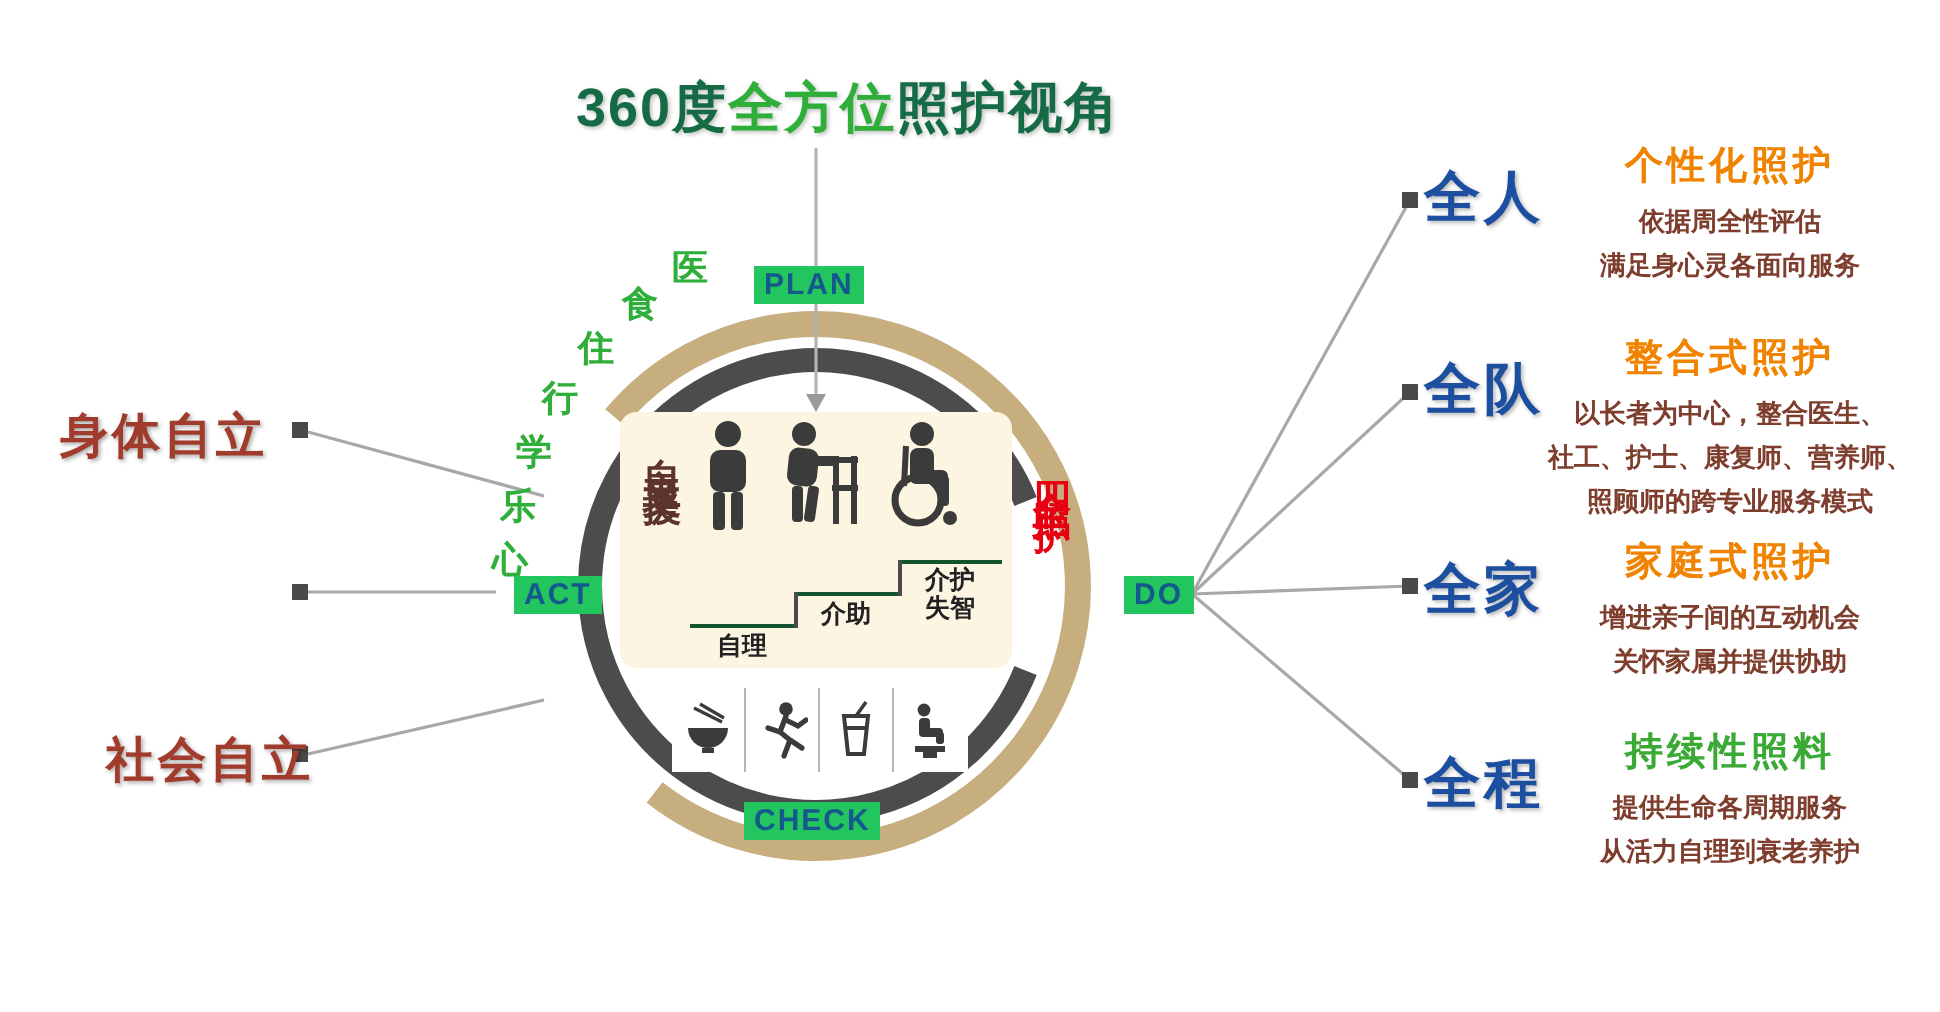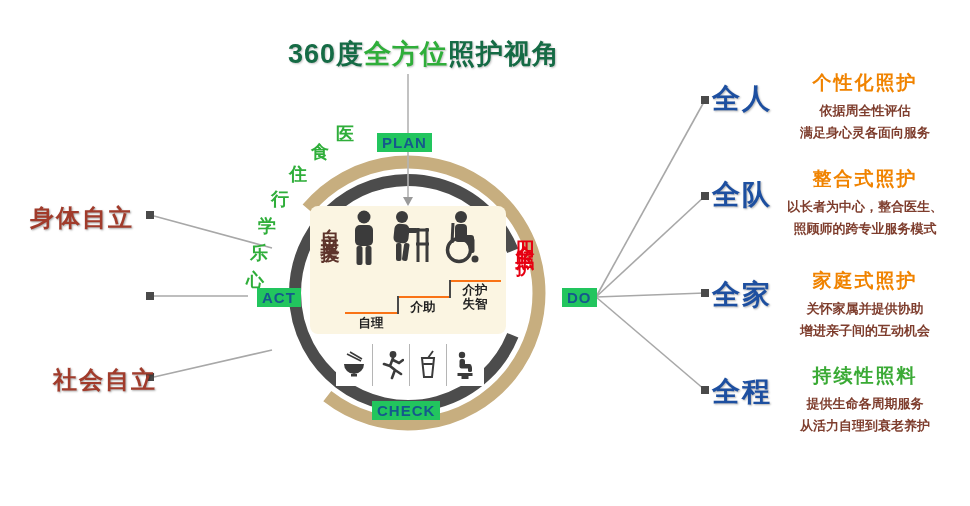--- a/index.html
+++ b/index.html
@@ -36,21 +36,21 @@
     position:absolute; left:310px; top:206px; width:196px; height:128px;
     background:#fbf5e2; border-radius:8px; z-index:2; display:flex;
   }
   .vt {
     writing-mode:vertical-rl; font-size:19px; font-weight:bold;
     letter-spacing:5px; margin:8px 2px 0 7px; color:#5d342b;
   }
   .box-main { position:relative; flex:1; }
   .persons { position:absolute; top:4px; left:2px; display:flex; align-items:flex-start; gap:8px; }
   .stairs { position:absolute; left:0; bottom:2px; width:158px; height:52px; }
-  .step { position:absolute; border-top:2px solid #f97316; font-size:12.5px; font-weight:bold; color:#222; text-align:center; padding-top:1px; }
+  .step { position:absolute; border-top:2px solid #14532d; font-size:12.5px; font-weight:bold; color:#222; text-align:center; padding-top:1px; }
   .step.s1 { left:0;    top:32px; width:52px; }
   .step.s2 { left:52px; top:16px; width:52px; }
   .step.s3 { left:104px;top:0;    width:52px; }
   .step.s3 span { display:block; width:32px; margin:0 auto; line-height:14px; }
   .riser { position:absolute; width:2px; height:18px; background:#4a4a4a; }
   .riser.r1 { left:52px;  top:16px; }
   .riser.r2 { left:104px; top:0; }
 
   .siquan {
     position:absolute; left:512px; top:226px; z-index:2; writing-mode:vertical-rl;
@@ -211,28 +211,29 @@
   <div class="group-detail" style="top:70px;">
     <div class="group-heading h-orange">个性化照护</div>
     <div class="group-line">依据周全性评估</div>
     <div class="group-line">满足身心灵各面向服务</div>
   </div>
 
   <div class="group-label" style="top:176px;">全队</div>
   <div class="group-detail" style="top:166px;">
     <div class="group-heading h-orange">整合式照护</div>
     <div class="group-line">以长者为中心，整合医生、</div>
+    <div class="group-line">社工、护士、康复师、营养师、</div>
     <div class="group-line">照顾师的跨专业服务模式</div>
   </div>
 
   <div class="group-label" style="top:276px;">全家</div>
   <div class="group-detail" style="top:268px;">
     <div class="group-heading h-orange">家庭式照护</div>
+    <div class="group-line">增进亲子间的互动机会</div>
     <div class="group-line">关怀家属并提供协助</div>
-    <div class="group-line">增进亲子间的互动机会</div>
   </div>
 
   <div class="group-label" style="top:373px;">全程</div>
   <div class="group-detail" style="top:363px;">
     <div class="group-heading h-green">持续性照料</div>
     <div class="group-line">提供生命各周期服务</div>
     <div class="group-line">从活力自理到衰老养护</div>
   </div>
 
 </div>

